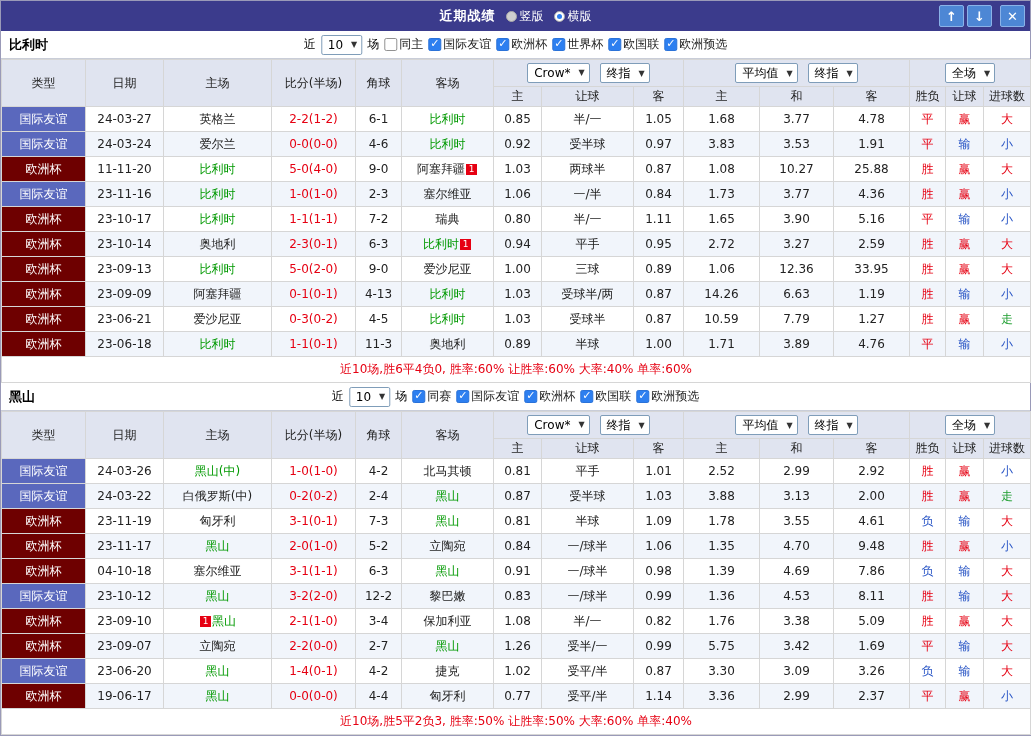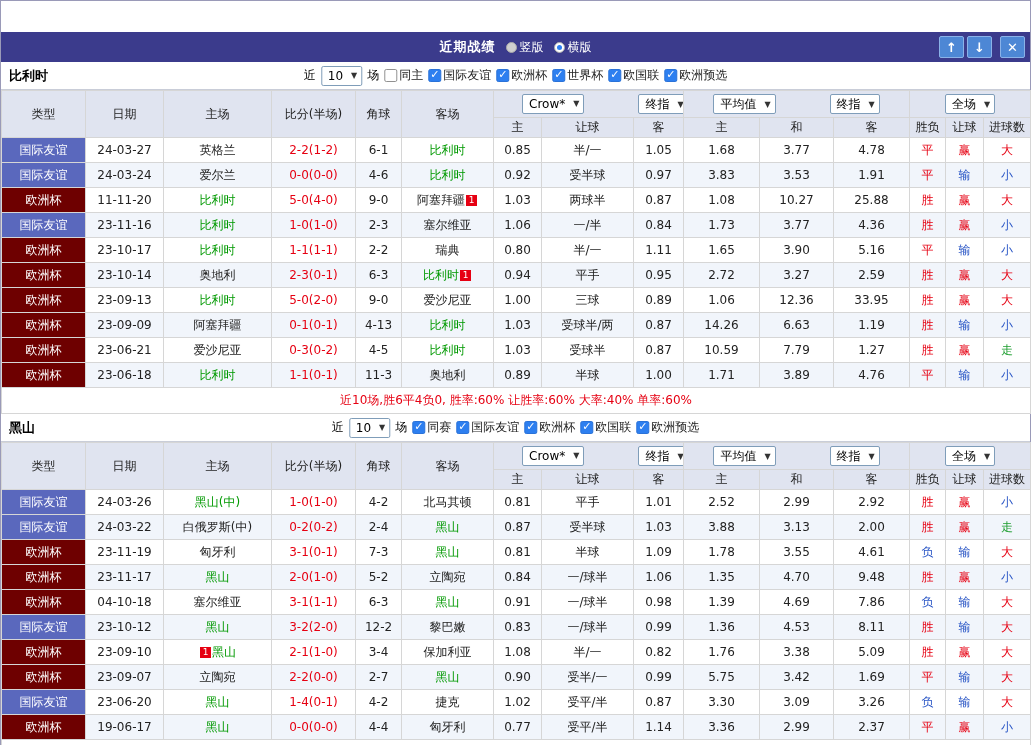--- a/index.html
+++ b/index.html
@@ -1,19 +1,19 @@
 <!DOCTYPE html>
 <html><head>
 <meta charset="utf-8">
 <style>
 *{box-sizing:border-box;}
 html,body{margin:0;padding:0;}
 body{width:1031px;font-family:"DejaVu Sans","Liberation Sans",sans-serif;font-size:12px;color:#222;background:#fff;}
 #frame{width:1031px;border:1px solid #9a9ab8;}
-.titlebar{height:30px;background:#3b3b8c;display:flex;align-items:center;justify-content:center;position:relative;color:#fff;margin-top:31px;}
+.titlebar{height:30px;background:#3b3b8c;display:flex;align-items:center;justify-content:center;position:relative;color:#fff;}
 .title-group{display:flex;align-items:center;gap:10px;}
 .title{font-weight:bold;font-size:13px;letter-spacing:1px;}
 .radio{display:inline-flex;align-items:center;gap:3px;cursor:pointer;}
 .circle{width:11px;height:11px;border-radius:50%;background:#fff;border:1px solid #aaa;display:inline-block;position:relative;}
 .radio.unsel .circle{background:#cfcfcf;}
 .radio.sel .circle::after{content:"";position:absolute;left:2px;top:2px;width:5px;height:5px;border-radius:50%;background:#2d7ff0;}
 .winbtns{position:absolute;right:5px;top:4px;display:flex;gap:3px;align-items:center;}
 .winbtn{width:25px;height:22px;background:#4d87d5;border:1px solid #8ab2e8;color:#fff;display:flex;align-items:center;justify-content:center;font-size:13px;font-weight:bold;border-radius:2px;cursor:pointer;}
 .winbtn.close{margin-left:5px;}
 .filterbar{height:28px;display:flex;align-items:center;padding:0 8px;position:relative;background:#fff;border-bottom:1px solid #c9cdd8;}
@@ -31,21 +31,21 @@
 .grid thead th{background:#e0e4f0;font-weight:normal;color:#222;}
 .grid tr.h1 th{height:27px;}
 .grid tr.h2 th{height:20px;}
 .grid tbody td{height:25px;}
 .grid tbody tr:nth-child(even) td{background:#f1f5fb;}
 td.type{color:#fff;}
 td.score{color:#e60012;}
 .focus-team{color:#009900;}
 .card{display:inline-block;width:11px;height:11px;line-height:11px;background:#e60012;color:#fff;font-size:9px;vertical-align:middle;margin:0 1px;text-align:center;}
 .grid tfoot td{height:26px;color:#e60012;background:#fff;}
-.selcell .select{margin:0 27px;}
+.selcell .select{margin:0 5px;}
 </style>
 </head>
 <body>
 
 <div id="frame">
   <div class="titlebar">
     <div class="title-group">
       <span class="title">近期战绩</span>
       <span class="radio unsel" id="radio0">
         <span class="circle"></span>
@@ -229,21 +229,21 @@
               <td class="avg">4.36</td>
               <td class="result" style="color: rgb(230, 0, 18);">胜</td>
               <td class="result" style="color: rgb(230, 0, 18);">赢</td>
               <td class="result" style="color: rgb(38, 83, 197);">小</td>
             </tr>
             <tr>
               <td class="type" style="background: rgb(110, 0, 0);">欧洲杯</td>
               <td>23-10-17</td>
               <td><span class="focus-team">比利时</span></td>
               <td class="score">1-1(1-1)</td>
-              <td>2-2</td>
+              <td>7-2</td>
               <td><span>瑞典</span></td>
               <td class="odds">0.80</td>
               <td class="odds">半/一</td>
               <td class="odds">1.11</td>
               <td class="avg">1.65</td>
               <td class="avg">3.90</td>
               <td class="avg">5.16</td>
               <td class="result" style="color: rgb(230, 0, 18);">平</td>
               <td class="result" style="color: rgb(38, 83, 197);">输</td>
               <td class="result" style="color: rgb(38, 83, 197);">小</td>
@@ -550,21 +550,21 @@
               <td class="result" style="color: rgb(230, 0, 18);">赢</td>
               <td class="result" style="color: rgb(230, 0, 18);">大</td>
             </tr>
             <tr>
               <td class="type" style="background: rgb(110, 0, 0);">欧洲杯</td>
               <td>23-09-07</td>
               <td><span>立陶宛</span></td>
               <td class="score">2-2(0-0)</td>
               <td>2-7</td>
               <td><span class="focus-team">黑山</span></td>
-              <td class="odds">0.90</td>
+              <td class="odds">1.26</td>
               <td class="odds">受半/一</td>
               <td class="odds">0.99</td>
               <td class="avg">5.75</td>
               <td class="avg">3.42</td>
               <td class="avg">1.69</td>
               <td class="result" style="color: rgb(230, 0, 18);">平</td>
               <td class="result" style="color: rgb(38, 83, 197);">输</td>
               <td class="result" style="color: rgb(230, 0, 18);">大</td>
             </tr>
             <tr>

